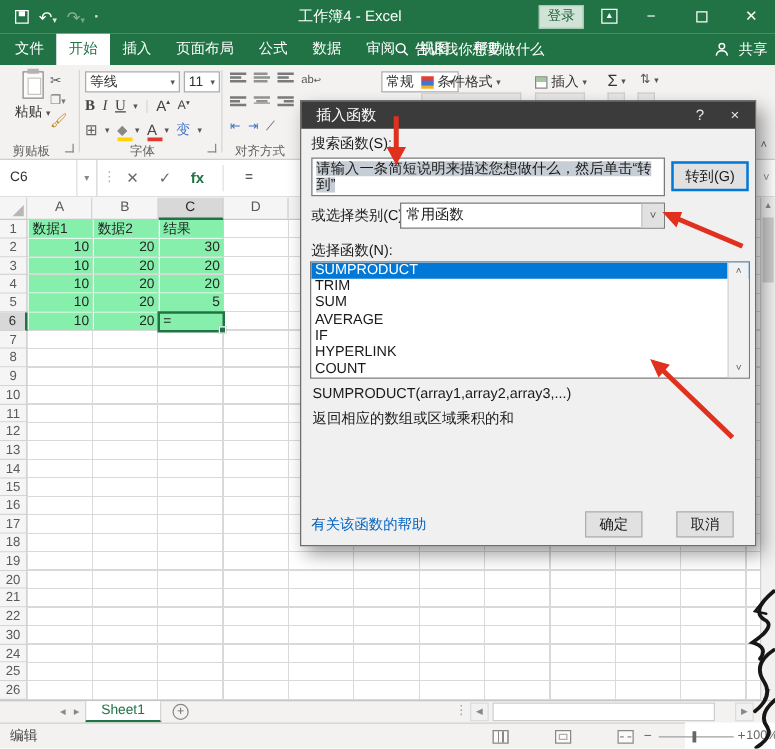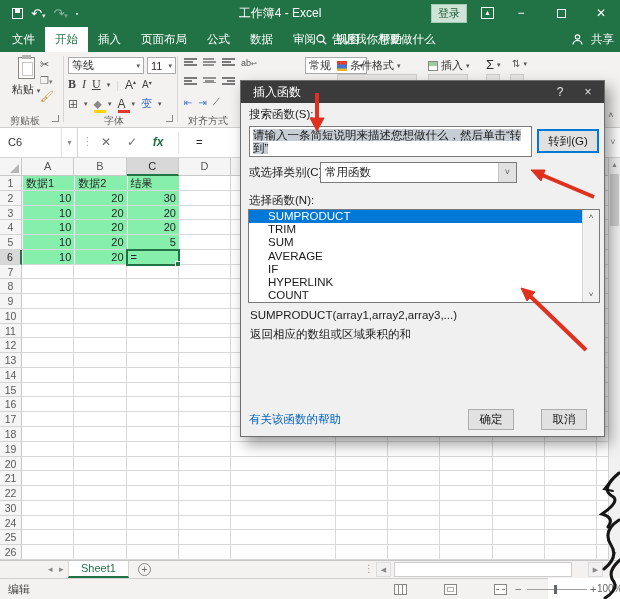--- a/index.html
+++ b/index.html
@@ -62,21 +62,21 @@
 .sort-ic{font-size:10px;color:#555}
 .partial-box{position:absolute;top:22px;height:6px;background:#e8e6e4;border:1px solid #d0cecc;border-bottom:none;overflow:hidden}
 .ribbon-collapse{position:absolute;left:604px;top:56px;width:14px;height:14px;color:#666;font-size:9px;text-align:center;line-height:14px}
 
 
 .formulabar{position:absolute;left:0;top:128px;width:620px;height:30px;background:#fff;border-bottom:1px solid #d4d4d4}
 .namebox{position:absolute;left:0;top:0;width:62px;height:29px;line-height:29px;padding-left:8px;color:#323130;border-right:1px solid #e0e0e0}
 .namebox-arrow{position:absolute;left:62px;top:0;width:16px;height:29px;line-height:29px;text-align:center;color:#8a8886;font-size:8px;border-right:1px solid #d4d4d4}
 .fbar-handle{position:absolute;left:82px;top:7px;color:#b5b3b1;font-size:11px}
 .fbar-btn{position:absolute;top:0;width:24px;height:29px;line-height:29px;text-align:center;font-size:12px;color:#696969}
-.fbar-fx{font-style:italic;color:var(--accent);font-weight:bold}
+.fbar-fx{color:var(--accent);font-weight:bold}
 .fbar-divider{position:absolute;left:178px;top:4px;height:21px;width:1px;background:#e0e0e0}
 .fbar-value{position:absolute;left:196px;top:0;height:29px;line-height:29px;color:#262626}
 .fbar-chev{position:absolute;left:606px;top:0;width:14px;height:29px;line-height:29px;text-align:center;color:#8a8886;font-size:9px}
 
 
 .gridarea{position:absolute;left:0;top:158px;width:620px;height:402px;background:#fff;overflow:hidden}
 .corner{position:absolute;left:0;top:0;width:22px;height:18px;background:#f5f5f5;border-right:1px solid #c9c9c9;border-bottom:1px solid #c9c9c9}
 .corner:after{content:"";position:absolute;right:2px;bottom:2px;border-style:solid;border-width:0 0 9px 9px;border-color:transparent transparent #b8b6b4 transparent}
 .ch{position:absolute;top:0;height:18px;background:#f5f5f5;border-right:1px solid #c9c9c9;border-bottom:1px solid #c9c9c9;text-align:center;line-height:17px;color:#595959;font-size:11px}
 .ch.selc{background:#d8d8d8;border-bottom:2px solid var(--accent);color:#2c2c2c}
@@ -120,24 +120,24 @@
 .dialog{position:absolute;left:240px;top:80px;width:365px;height:357px;background:#f0f0f0;border:1px solid #6e6e6e;box-shadow:5px 7px 14px rgba(0,0,0,.4);z-index:10}
 .dlg-title{position:absolute;left:0;top:0;width:100%;height:22px;background:#3b3b3b;color:#fff;font-size:12px;line-height:22px;padding-left:12px}
 .dlg-tbtn{position:absolute;top:0;width:28px;height:22px;line-height:22px;text-align:center;color:#e6e6e6;font-size:12px}
 .dlg-help{right:30px}
 .dlg-close{right:2px}
 .dlg-body{position:absolute;left:0;top:22px;width:363px;height:333px;font-size:11.5px;color:#1a1a1a}
 .dlg-lbl{position:absolute;left:8px}
 .searchbox{position:absolute;left:8px;top:23px;width:283px;height:31px;background:#fff;border:1px solid #7a7a7a;padding:2px 3px;line-height:13px;overflow:hidden}
 .searchbox .seltext{background:#c6cdd4}
 .go-btn{position:absolute;left:296px;top:26px;width:62px;height:24px;background:#e1e1e1;border:2px solid var(--sel);font-size:11.5px;color:#1a1a1a;font-family:inherit}
-.cat-combo{position:absolute;left:79px;top:59px;width:197px;height:21px;background:#fff;border:1px solid #7a7a7a;line-height:19px;padding-left:4px}
+.cat-combo{position:absolute;left:79px;top:59px;width:212px;height:21px;background:#fff;border:1px solid #7a7a7a;line-height:19px;padding-left:4px}
 .cat-arrow{position:absolute;right:0;top:0;width:18px;height:19px;background:#e1e1e1;border-left:1px solid #c5c5c5;text-align:center;color:#555;font-size:9px;line-height:19px}
 .listbox{position:absolute;left:7px;top:106px;width:352px;height:94px;background:#fff;border:1px solid #7a7a7a;overflow:hidden}
-.fitem{height:13.2px;line-height:13.2px;padding-left:19px;font-size:11.5px;color:#1a1a1a}
+.fitem{height:13.2px;line-height:13.2px;padding-left:3px;font-size:11.5px;color:#1a1a1a}
 .fitem.fsel{background:var(--sel);color:#fff}
 .list-scroll{position:absolute;right:0;top:0;width:17px;height:92px;background:#f1f1f1;border-left:1px solid #d4d4d4}
 .list-scroll .arr{position:absolute;left:0;width:16px;height:14px;text-align:center;color:#555;font-size:8px;line-height:14px}
 .dlg-sig{position:absolute;left:9px;top:206px;color:#1a1a1a}
 .dlg-desc{position:absolute;left:9px;top:224px;color:#1a1a1a}
 .help-link{position:absolute;left:8px;top:309px;color:var(--link);}
 .dlg-btn{position:absolute;top:306px;width:46px;height:21px;background:#e1e1e1;border:1px solid #adadad;font-size:11.5px;color:#1a1a1a;font-family:inherit}
 .ok-btn{left:227px}
 .cancel-btn{left:300px}
 

